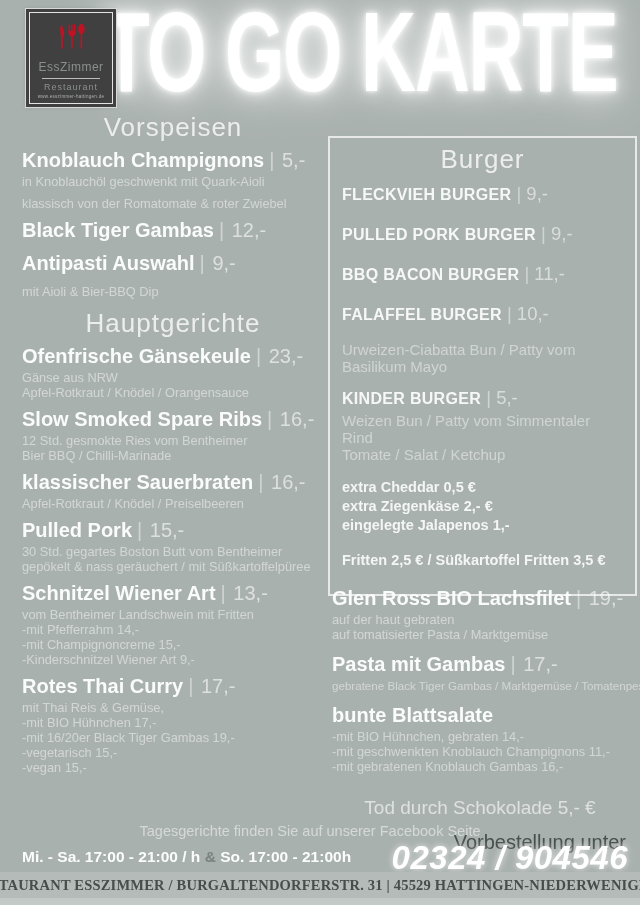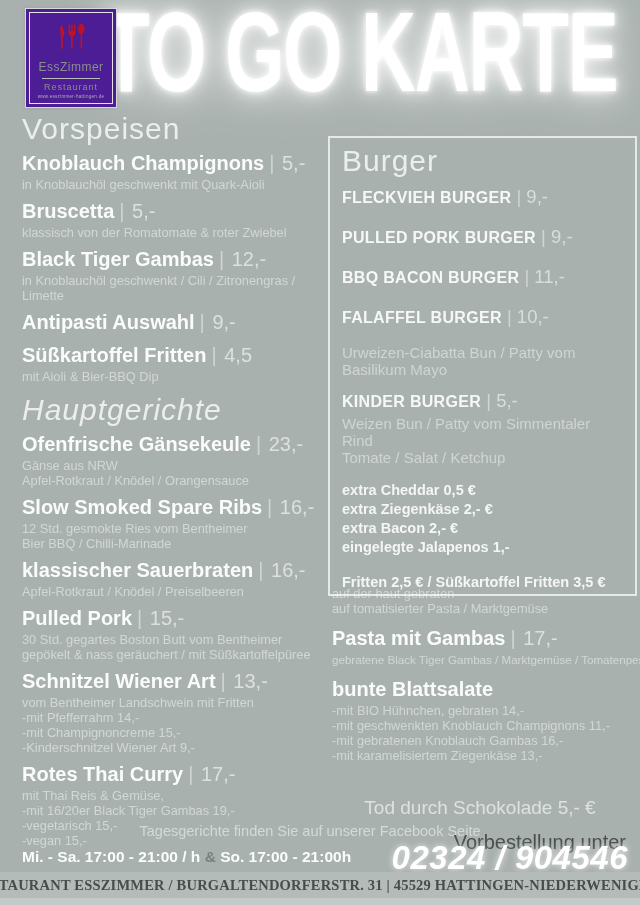--- a/index.html
+++ b/index.html
@@ -14,40 +14,40 @@
     position:absolute;left:103px;top:-4px;width:720px;
     font-size:114px;line-height:112px;font-weight:bold;
     color:#ffffff;letter-spacing:-2px;white-space:nowrap;
     transform:scaleX(0.67);transform-origin:left top;
     text-shadow:0 0 6px #ffffff,0 0 18px rgba(255,255,255,.95),
                 0 0 40px rgba(255,255,255,.8),0 0 70px rgba(255,255,255,.55);
   }
   
   .logo-card{
     position:absolute;left:25px;top:8px;width:90px;height:98px;
-    background:#4c1d95;border:1px solid #d8d8d8;z-index:5;
+    background:#404040;border:1px solid #d8d8d8;z-index:5;
     box-shadow:0 0 4px rgba(0,0,0,.08);
     display:flex;flex-direction:column;align-items:center;
   }
   .logo-inner{
     margin:3px;flex:1;width:82px;border:1px solid #e3e3e3;
     display:flex;flex-direction:column;align-items:center;
   }
   .logo-icon{margin-top:10px;}
   .logo-brand{color:#8a8f8d;font-size:12px;letter-spacing:.5px;margin-top:9px;}
   .logo-divider{width:58px;border-top:1px solid #b9bdbb;margin:4px 0 3px 0;}
   .logo-type{color:#8a8f8d;font-size:9px;letter-spacing:1px;}
   .logo-url{color:#aeb2b0;font-size:4.5px;margin-top:auto;margin-bottom:4px;letter-spacing:.3px;}
   
   .col-left{position:absolute;left:22px;top:112px;width:302px;}
   .sec-heading{
-    color:rgba(255,255,255,.78);font-weight:300;font-size:30px;
-    letter-spacing:1px;margin-bottom:5px;
-  }
-  .sec-heading.h2{margin-top:9px;font-style:italic;}
+    color:rgba(255,255,255,.78);font-weight:300;font-size:26px;
+    text-align:center;letter-spacing:1px;margin-bottom:5px;
+  }
+  .sec-heading.h2{margin-top:9px;}
   .mi{margin-bottom:7px;}
   .mrow{line-height:25px;white-space:nowrap;}
   .mname{color:#fafcfb;font-weight:bold;font-size:20px;}
   .mprice{color:rgba(255,255,255,.6);font-weight:300;font-size:20px;}
   .mprice::before{content:"|\00a0";color:rgba(255,255,255,.45);margin-left:5px;margin-right:2px;font-weight:300;}
   .mdesc{color:rgba(255,255,255,.48);font-size:12.8px;line-height:15px;}
   
   .burger-box{
     position:absolute;left:328px;top:136px;width:281px;height:438px;
     border:2px solid rgba(255,255,255,.72);
@@ -128,32 +128,29 @@
 </div>
 
 <div class="col-left">
   <div class="sec-heading">Vorspeisen</div>
 
   <div class="mi">
     <div class="mrow"><span class="mname">Knoblauch Champignons</span><span class="mprice">5,-</span></div>
     <div class="mdesc">in Knoblauchöl geschwenkt mit Quark-Aioli</div>
   </div>
   <div class="mi">
-    <div class="mrow"><span class="mname">Bruscetta</span><span class="mprice">5,-</span></div>
     <div class="mdesc">klassisch von der Romatomate &amp; roter Zwiebel</div>
   </div>
   <div class="mi">
     <div class="mrow"><span class="mname">Black Tiger Gambas</span><span class="mprice">12,-</span></div>
-    <div class="mdesc">in Knoblauchöl geschwenkt / Cili / Zitronengras / Limette</div>
   </div>
   <div class="mi">
     <div class="mrow"><span class="mname">Antipasti Auswahl</span><span class="mprice">9,-</span></div>
   </div>
   <div class="mi">
-    <div class="mrow"><span class="mname">Süßkartoffel Fritten</span><span class="mprice">4,5</span></div>
     <div class="mdesc">mit Aioli &amp; Bier-BBQ Dip</div>
   </div>
 
   <div class="sec-heading h2">Hauptgerichte</div>
 
   <div class="mi">
     <div class="mrow"><span class="mname">Ofenfrische Gänsekeule</span><span class="mprice">23,-</span></div>
     <div class="mdesc">Gänse aus NRW</div>
     <div class="mdesc">Apfel-Rotkraut / Knödel  / Orangensauce</div>
   </div>
@@ -174,20 +171,21 @@
   <div class="mi">
     <div class="mrow"><span class="mname">Schnitzel Wiener Art</span><span class="mprice">13,-</span></div>
     <div class="mdesc">vom Bentheimer Landschwein mit Fritten</div>
     <div class="mdesc">-mit Pfefferrahm  14,-</div>
     <div class="mdesc">-mit Champignoncreme 15,-</div>
     <div class="mdesc">-Kinderschnitzel Wiener Art  9,-</div>
   </div>
   <div class="mi">
     <div class="mrow"><span class="mname">Rotes Thai Curry</span><span class="mprice">17,-</span></div>
     <div class="mdesc">mit Thai Reis &amp; Gemüse,</div>
+    <div class="mdesc">-mit BIO Hühnchen 17,-</div>
     <div class="mdesc">-mit 16/20er Black Tiger Gambas 19,-</div>
     <div class="mdesc">-vegetarisch 15,-</div>
     <div class="mdesc">-vegan 15,-</div>
   </div>
 </div>
 
 <div class="burger-box">
   <div class="sec-heading">Burger</div>
 
   <div class="brow"><span class="bname">FLECKVIEH BURGER</span><span class="bprice">9,-</span></div>
@@ -200,42 +198,41 @@
     <div class="bdesc">Basilikum Mayo</div>
   </div>
 
   <div class="brow kinder-row"><span class="bname">KINDER BURGER</span><span class="bprice">5,-</span></div>
   <div class="bdesc">Weizen Bun / Patty vom Simmentaler Rind</div>
   <div class="bdesc">Tomate / Salat / Ketchup</div>
 
   <div class="extras">
     <div class="extra-line">extra Cheddar 0,5 €</div>
     <div class="extra-line">extra Ziegenkäse 2,- €</div>
-    <div class="extra-line">extra Bacon 2,- €</div>
     <div class="extra-line">eingelegte Jalapenos 1,-</div>
   </div>
 
   <div class="fritten">Fritten 2,5 € / Süßkartoffel Fritten 3,5 €</div>
 </div>
 
 <div class="col-right">
   <div class="mi">
+    <div class="mrow"><span class="mname">Glen Ross BIO Lachsfilet</span><span class="mprice">19,-</span></div>
     <div class="mdesc">auf der haut gebraten</div>
     <div class="mdesc">auf tomatisierter Pasta / Marktgemüse</div>
   </div>
   <div class="mi" style="margin-top:10px;">
     <div class="mrow"><span class="mname">Pasta mit Gambas</span><span class="mprice">17,-</span></div>
     <div class="mdesc" style="font-size:11.6px;white-space:nowrap;">gebratene  Black Tiger Gambas / Marktgemüse / Tomatenpesto</div>
   </div>
   <div class="mi" style="margin-top:10px;">
     <div class="mrow"><span class="mname">bunte Blattsalate</span></div>
     <div class="mdesc">-mit BIO Hühnchen, gebraten  14,-</div>
     <div class="mdesc">-mit geschwenkten Knoblauch Champignons  11,-</div>
     <div class="mdesc">-mit gebratenen Knoblauch Gambas 16,-</div>
-    <div class="mdesc">-mit karamelisiertem Ziegenkäse  13,-</div>
   </div>
 </div>
 
 <div class="dessert">Tod durch Schokolade 5,- €</div>
 
 <div class="facebook-note">Tagesgerichte finden Sie auf unserer Facebook Seite</div>
 <div class="preorder">Vorbestellung unter</div>
 <div class="hours">
   <span>Mi. - Sa. 17:00 - 21:00 / h</span>
   <span class="amp">&amp;</span>

